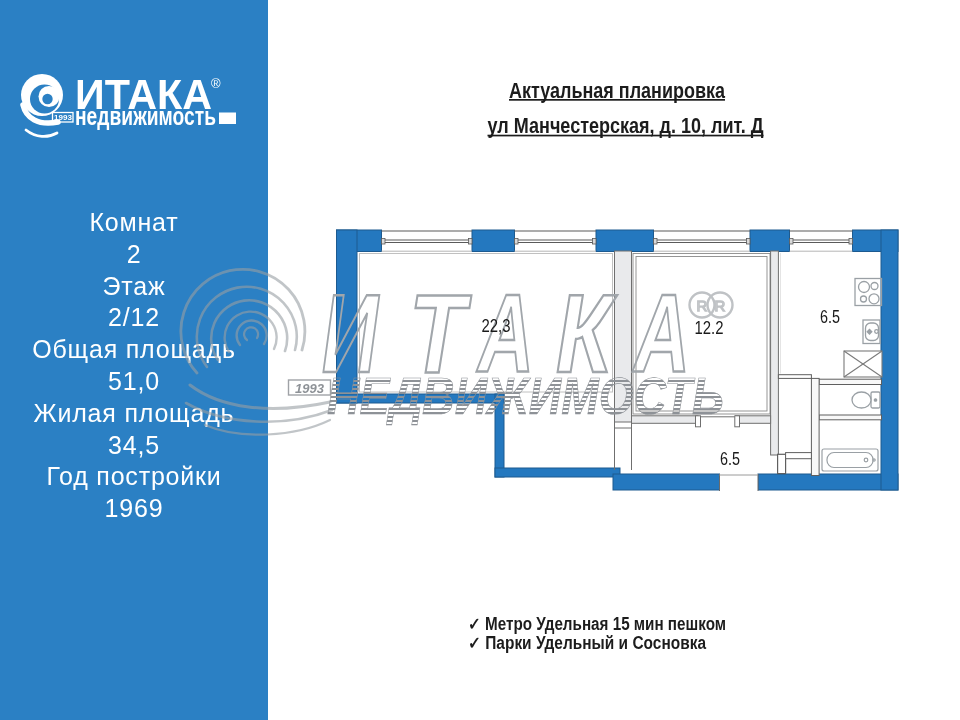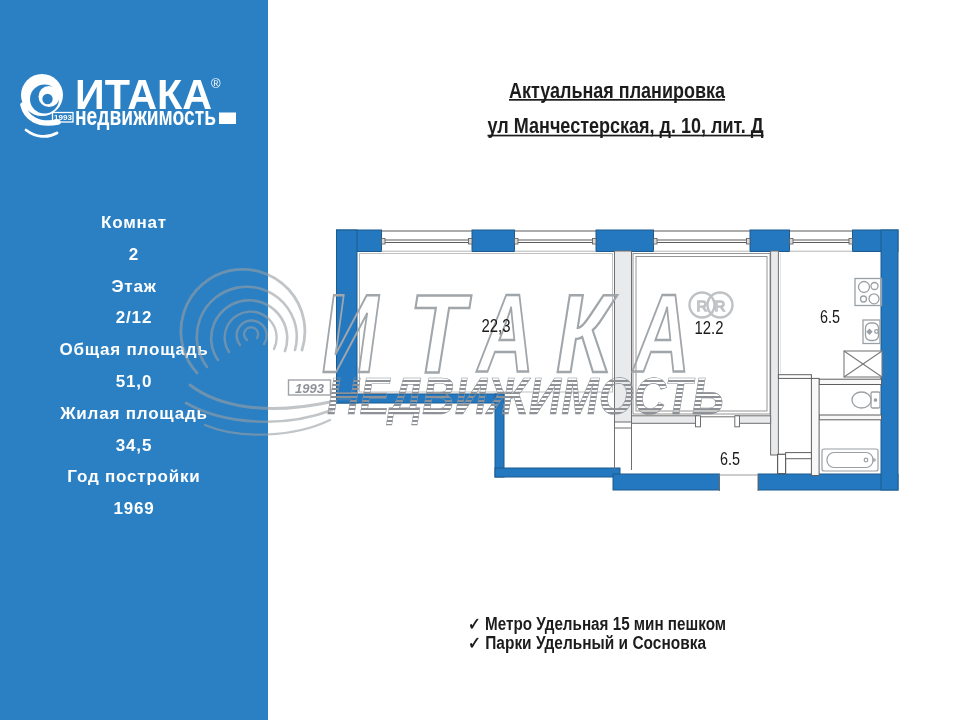--- a/index.html
+++ b/index.html
@@ -28,21 +28,21 @@
   </g>
 
   <g fill="#ffffff">
     <text x="75" y="108.5" font-size="42" font-weight="bold" textLength="137" lengthAdjust="spacingAndGlyphs">ИТАКА</text>
     <text x="211" y="88" font-size="13">®</text>
     <text x="75" y="124.5" font-size="26" font-weight="bold" textLength="141" lengthAdjust="spacingAndGlyphs">недвижимость</text>
     <rect x="219" y="112.5" width="17" height="11.5"></rect>
   </g>
 </svg>
 
-<div class="abs" style="left:0;top:207px;width:268px;text-align:center;color:#ffffff;font-size:17px;font-weight:bold;letter-spacing:0.8px;line-height:31.8px;">
+<div class="abs" style="left:0;top:207px;width:268px;text-align:center;color:#ffffff;font-size:25px;font-weight:normal;letter-spacing:0.8px;line-height:31.8px;">
 Комнат<br>2<br>Этаж<br>2/12<br>Общая площадь<br>51,0<br>Жилая площадь<br>34,5<br>Год постройки<br>1969
 </div>
 
 <svg class="abs" style="left:0;top:0;" width="960" height="720" viewBox="0 0 960 720">
   <defs>
     <pattern id="hatch" width="5" height="5" patternTransform="rotate(25)" patternUnits="userSpaceOnUse">
       <line x1="0" y1="0" x2="0" y2="5" stroke="#a0a5aa" stroke-width="1.5"></line>
     </pattern>
     <pattern id="hstripe" width="4" height="4" patternUnits="userSpaceOnUse">
       <line x1="0" y1="1" x2="4" y2="1" stroke="#8e9297" stroke-width="2.0"></line>

